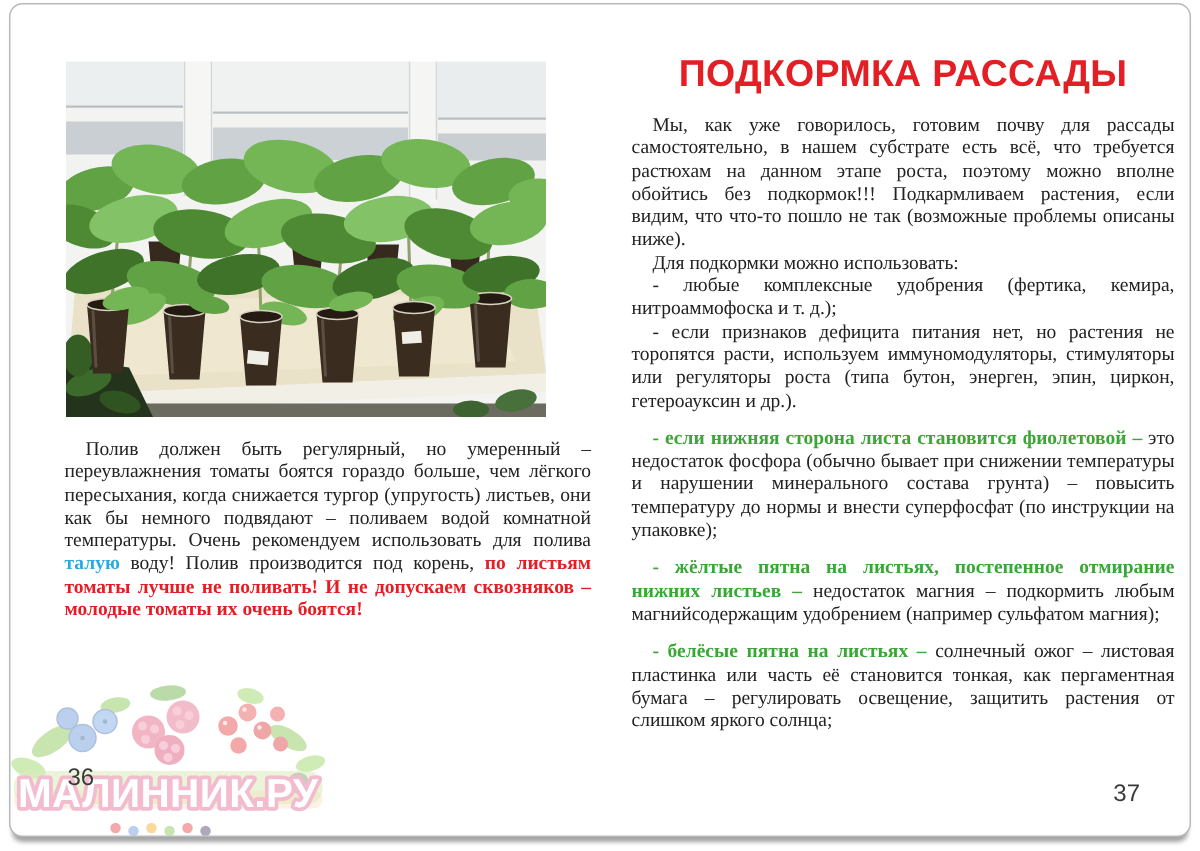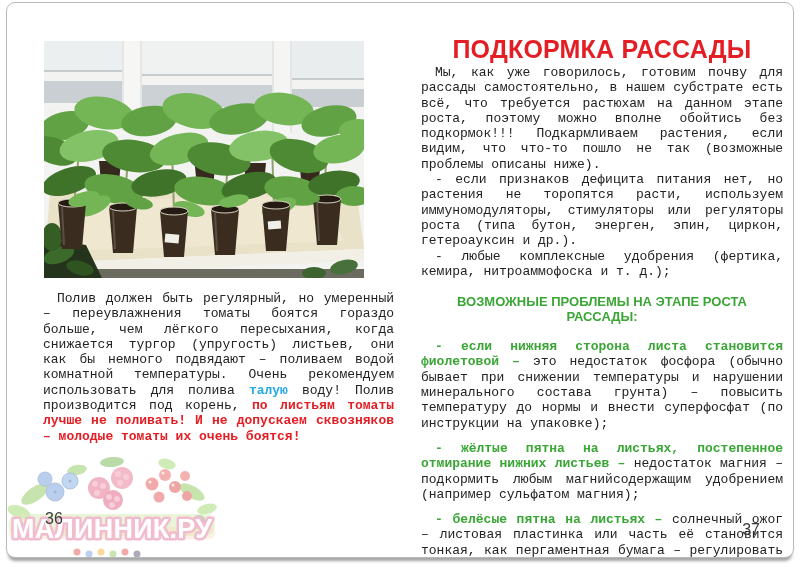--- a/index.html
+++ b/index.html
@@ -3,41 +3,41 @@
 <meta charset="utf-8">
 <style>
   html,body{margin:0;padding:0;width:800px;height:567px;background:#ffffff;overflow:hidden;}
   .spread{
     position:absolute;left:6px;top:2px;width:786px;height:554px;
     background:#ffffff;border:1px solid #b7babb;border-radius:9px;
     overflow:hidden;
     box-shadow:0 5px 3px -2px rgba(90,90,90,.55);
   }
   .body-text{
-    font-family:Liberation Mono, monospace;
+    font-family:Liberation Serif, serif;
     font-size:13px;line-height:15.3px;color:#222222;
     text-align:justify;margin:0;
   }
   .indent{text-indent:14px;}
   .blue{color:#29abe2;font-weight:bold;}
   .red{color:#e31e24;font-weight:bold;}
   .green{color:#3aa635;font-weight:bold;}
   
   .photo{position:absolute;left:37px;top:38px;width:320px;height:237px;display:block;}
   .left-par{position:absolute;left:36px;top:288px;width:351px;}
   .watermark{position:absolute;left:0px;top:451px;width:210px;height:104px;}
   .pagenum{position:absolute;font-family:"Liberation Sans",sans-serif;font-size:16px;color:#3a3a3a;}
   .pn-left{left:38px;top:507px;z-index:5;}
   .pn-right{right:33px;top:518px;text-align:right;}
   
   .right-page{position:absolute;left:414px;top:28px;width:362px;}
   .title{
     font-family:"Liberation Sans",sans-serif;
     font-size:25px;line-height:29px;font-weight:bold;color:#e31e24;
-    text-align:center;margin:4px 0 1px 0;letter-spacing:.2px;
+    text-align:center;margin:4px 0 11px 0;letter-spacing:.2px;
   }
   .green-heading{
     font-family:"Liberation Sans",sans-serif;
     font-size:13px;line-height:15px;font-weight:bold;color:#3aa635;
     text-align:center;margin:15px 4px;
   }
   .problem{margin-top:10px;}
 </style>
 </head>
 <body>
@@ -224,24 +224,24 @@
       </g>
     </svg>
 
     <div class="pagenum pn-left">36</div>
   </div>
 
   <div class="right-page">
     <h1 class="title">ПОДКОРМКА РАССАДЫ</h1>
 
     <p class="body-text indent">Мы, как уже говорилось, готовим почву для рассады самостоятельно, в нашем субстрате есть всё, что требуется растюхам на данном этапе роста, поэтому можно вполне обойтись без подкормок!!! Подкармливаем растения, если видим, что что-то пошло не так (возможные проблемы описаны ниже).</p>
+    <p class="body-text indent">Для подкормки можно использовать:</p>
+    <p class="body-text indent">- любые комплексные удобрения (фертика, кемира, нитроаммофоска и т. д.);</p>
     <p class="body-text indent">- если признаков дефицита питания нет, но растения не торопятся расти, используем иммуномодуляторы, стимуляторы или регуляторы роста (типа бутон, энерген, эпин, циркон, гетероауксин и др.).</p>
-    <p class="body-text indent">- любые комплексные удобрения (фертика, кемира, нитроаммофоска и т. д.);</p>
-
-    <h2 class="green-heading">ВОЗМОЖНЫЕ ПРОБЛЕМЫ НА ЭТАПЕ РОСТА РАССАДЫ:</h2>
+
 
     <p class="body-text indent problem"><span class="green">- если нижняя сторона листа становится фиолетовой –</span><span> это недостаток фосфора (обычно бывает при снижении температуры и нарушении минерального состава грунта) – повысить температуру до нормы и внести суперфосфат (по инструкции на упаковке);</span></p>
 
     <p class="body-text indent problem"><span class="green">- жёлтые пятна на листьях, постепенное отмирание нижних листьев –</span><span> недостаток магния – подкормить любым магнийсодержащим удобрением (например сульфатом магния);</span></p>
 
     <p class="body-text indent problem"><span class="green">- белёсые пятна на листьях –</span><span> солнечный ожог – листовая пластинка или часть её становится тонкая, как пергаментная бумага – регулировать освещение, защитить растения от слишком яркого солнца;</span></p>
   </div>
 
   <div class="pagenum pn-right">37</div>
 </div>

